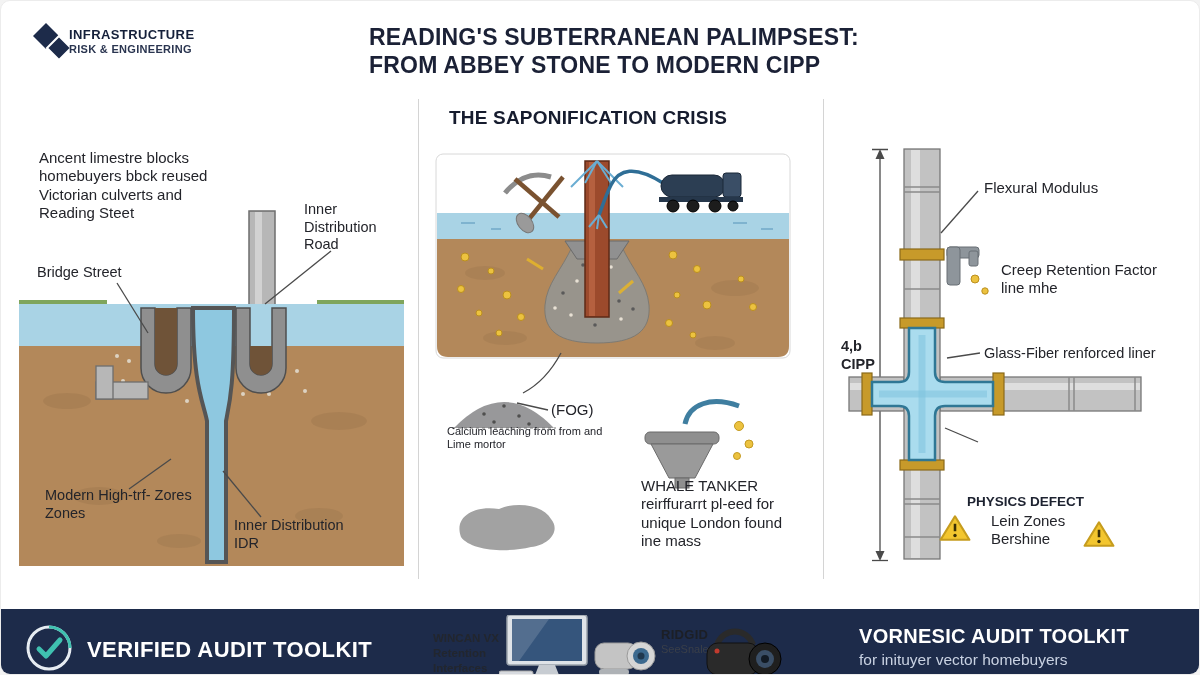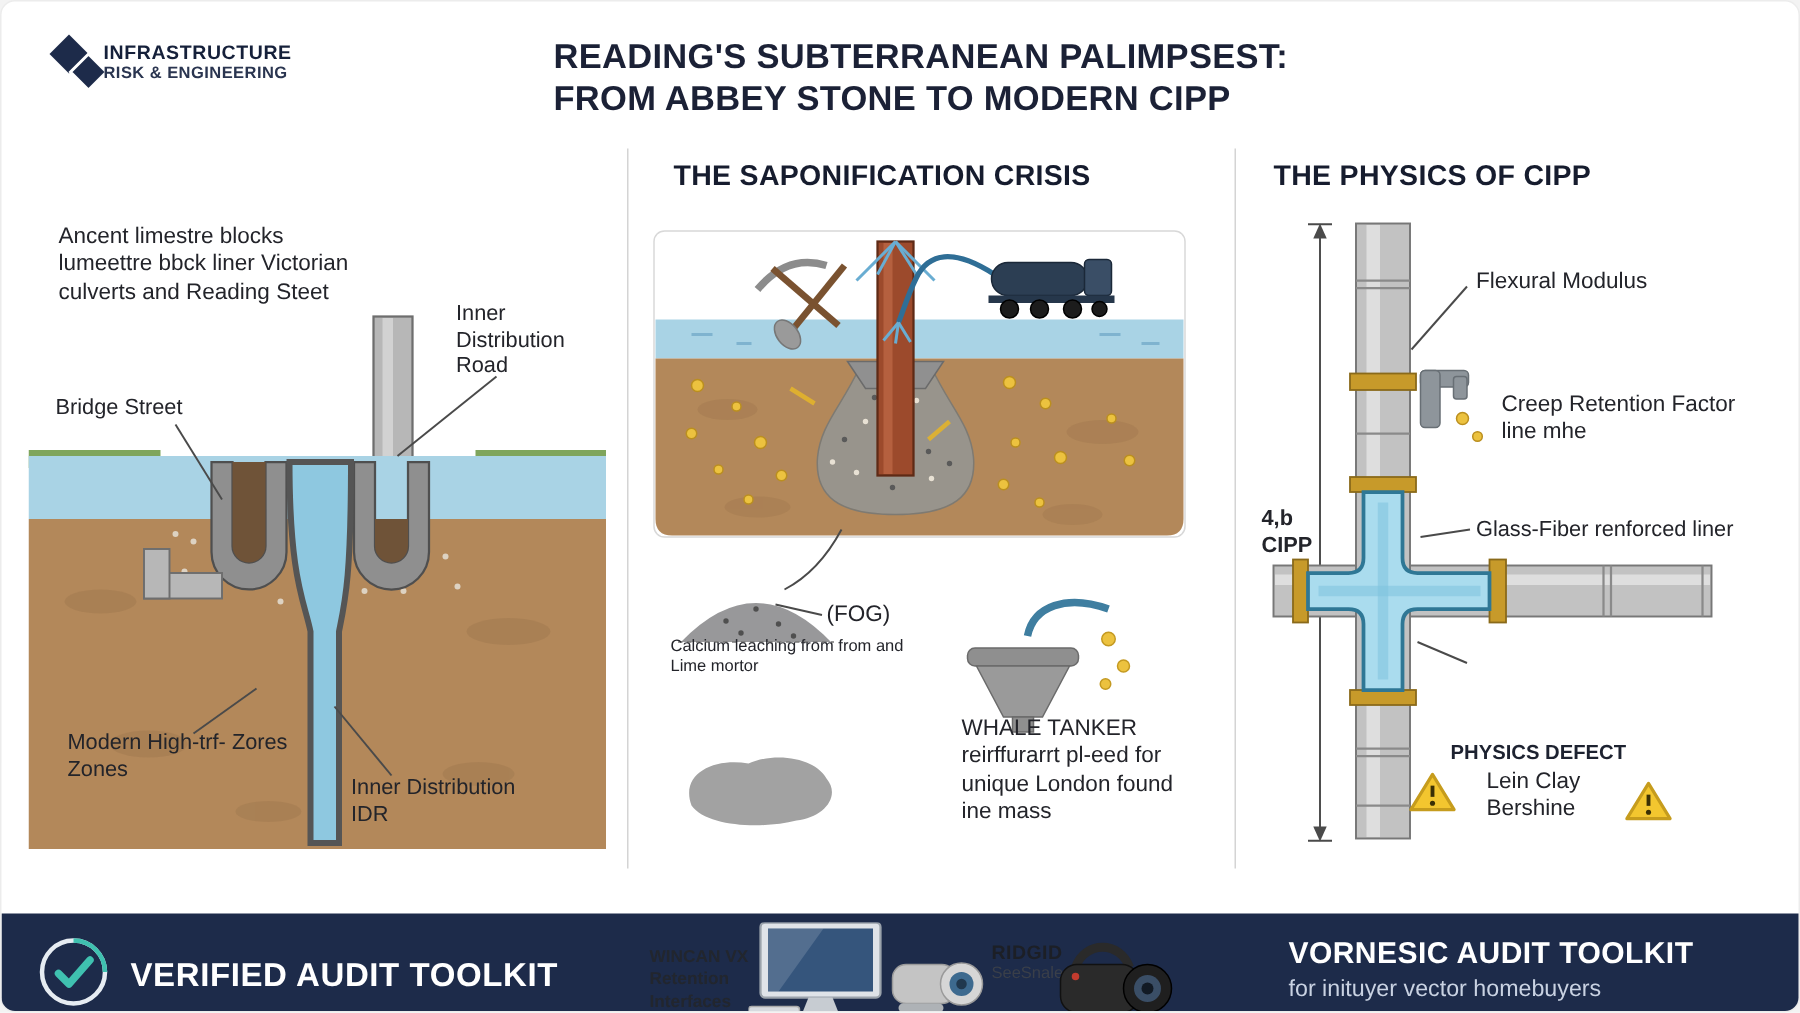--- a/index.html
+++ b/index.html
@@ -37,21 +37,21 @@
   </div>
   <div class="abs logo-text1" style="left:68px;top:26px">INFRASTRUCTURE</div>
   <div class="abs logo-text2" style="left:68px;top:42px">RISK &amp; ENGINEERING</div>
 
   <div class="abs main-title" style="left:368px;top:22px">READING'S SUBTERRANEAN PALIMPSEST:</div>
   <div class="abs main-title" style="left:368px;top:50px">FROM ABBEY STONE TO MODERN CIPP</div>
 
   <div class="abs divider" style="left:417px;top:98px;height:480px"></div>
   <div class="abs divider" style="left:822px;top:98px;height:480px"></div>
 
-  <div class="abs label" style="left:38px;top:148px;width:200px">Ancent limestre blocks lumeettre bbck liner Victorian culverts and Reading Steet</div>
+  <div class="abs label" style="left:38px;top:148px;width:200px">Ancent limestre blocks homebuyers bbck reused Victorian culverts and Reading Steet</div>
 
   <div class="abs" style="left:18px;top:195px">
     <svg width="385" height="370" viewBox="0 0 385 370">
 
       <rect x="230" y="15" width="26" height="135" fill="#b7b7b7" stroke="#6e6e6e" stroke-width="1.5"></rect>
       <rect x="236" y="16" width="7" height="133" fill="#d2d2d2"></rect>
 
       <rect x="0" y="104" width="88" height="12" fill="#7fa55c"></rect>
       <rect x="298" y="104" width="87" height="12" fill="#7fa55c"></rect>
 
@@ -228,21 +228,20 @@
       <circle cx="112" cy="32" r="4.5" fill="#ecc23f" stroke="#c49a22"></circle>
       <circle cx="122" cy="50" r="4" fill="#ecc23f" stroke="#c49a22"></circle>
       <circle cx="110" cy="62" r="3.5" fill="#ecc23f" stroke="#c49a22"></circle>
       <rect x="18" y="38" width="74" height="12" rx="5" fill="#8f8f8f" stroke="#6b6b6b"></rect>
       <path d="M24,50 L86,50 L68,84 L42,84 Z" fill="#9a9a9a" stroke="#6b6b6b"></path>
       <rect x="48" y="84" width="14" height="10" fill="#8f8f8f" stroke="#6b6b6b"></rect>
     </svg>
   </div>
   <div class="abs label" style="left:640px;top:476px;width:150px">WHALE TANKER reirffurarrt pl-eed for unique London found ine mass</div>
 
-  <div class="abs panel-title" style="left:848px;top:106px">THE PHYSICS OF CIPP</div>
 
   <div class="abs" style="left:828px;top:138px">
     <svg width="372" height="430" viewBox="0 0 372 430">
 
       <line x1="51" y1="16" x2="51" y2="416" stroke="#4a4a4a" stroke-width="1.3"></line>
       <polygon points="51,10 46.5,20 55.5,20" fill="#4a4a4a"></polygon>
       <polygon points="51,422 46.5,412 55.5,412" fill="#4a4a4a"></polygon>
       <line x1="43" y1="10.5" x2="59" y2="10.5" stroke="#4a4a4a" stroke-width="1.3"></line>
       <line x1="43" y1="421.5" x2="59" y2="421.5" stroke="#4a4a4a" stroke-width="1.3"></line>
 
@@ -287,21 +286,21 @@
       </g>
     </svg>
   </div>
 
   <div class="abs label" style="left:983px;top:178px;white-space:nowrap">Flexural Modulus</div>
   <div class="abs label" style="left:1000px;top:260px;width:175px">Creep Retention Factor line mhe</div>
   <div class="abs label-sm" style="left:983px;top:344px;white-space:nowrap">Glass-Fiber renforced liner</div>
   <div class="abs dim-label" style="left:840px;top:336px;width:46px">4,b CIPP</div>
 
   <div class="abs warn-title" style="left:966px;top:493px">PHYSICS DEFECT</div>
-  <div class="abs label" style="left:990px;top:511px;width:90px">Lein Clay Bershine</div>
+  <div class="abs label" style="left:990px;top:511px;width:90px">Lein Zones Bershine</div>
 
   <div class="abs" style="left:938px;top:512px">
     <svg width="32" height="29" viewBox="0 0 30 27">
       <polygon points="15,3 28.5,25 1.5,25" fill="#f3c62f" stroke="#c69c1d" stroke-width="2" stroke-linejoin="round"></polygon>
       <rect x="13.8" y="10" width="2.4" height="7" fill="#3a2f05"></rect>
       <circle cx="15" cy="21" r="1.6" fill="#3a2f05"></circle>
     </svg>
   </div>
   <div class="abs" style="left:1082px;top:518px">
     <svg width="32" height="29" viewBox="0 0 30 27">

